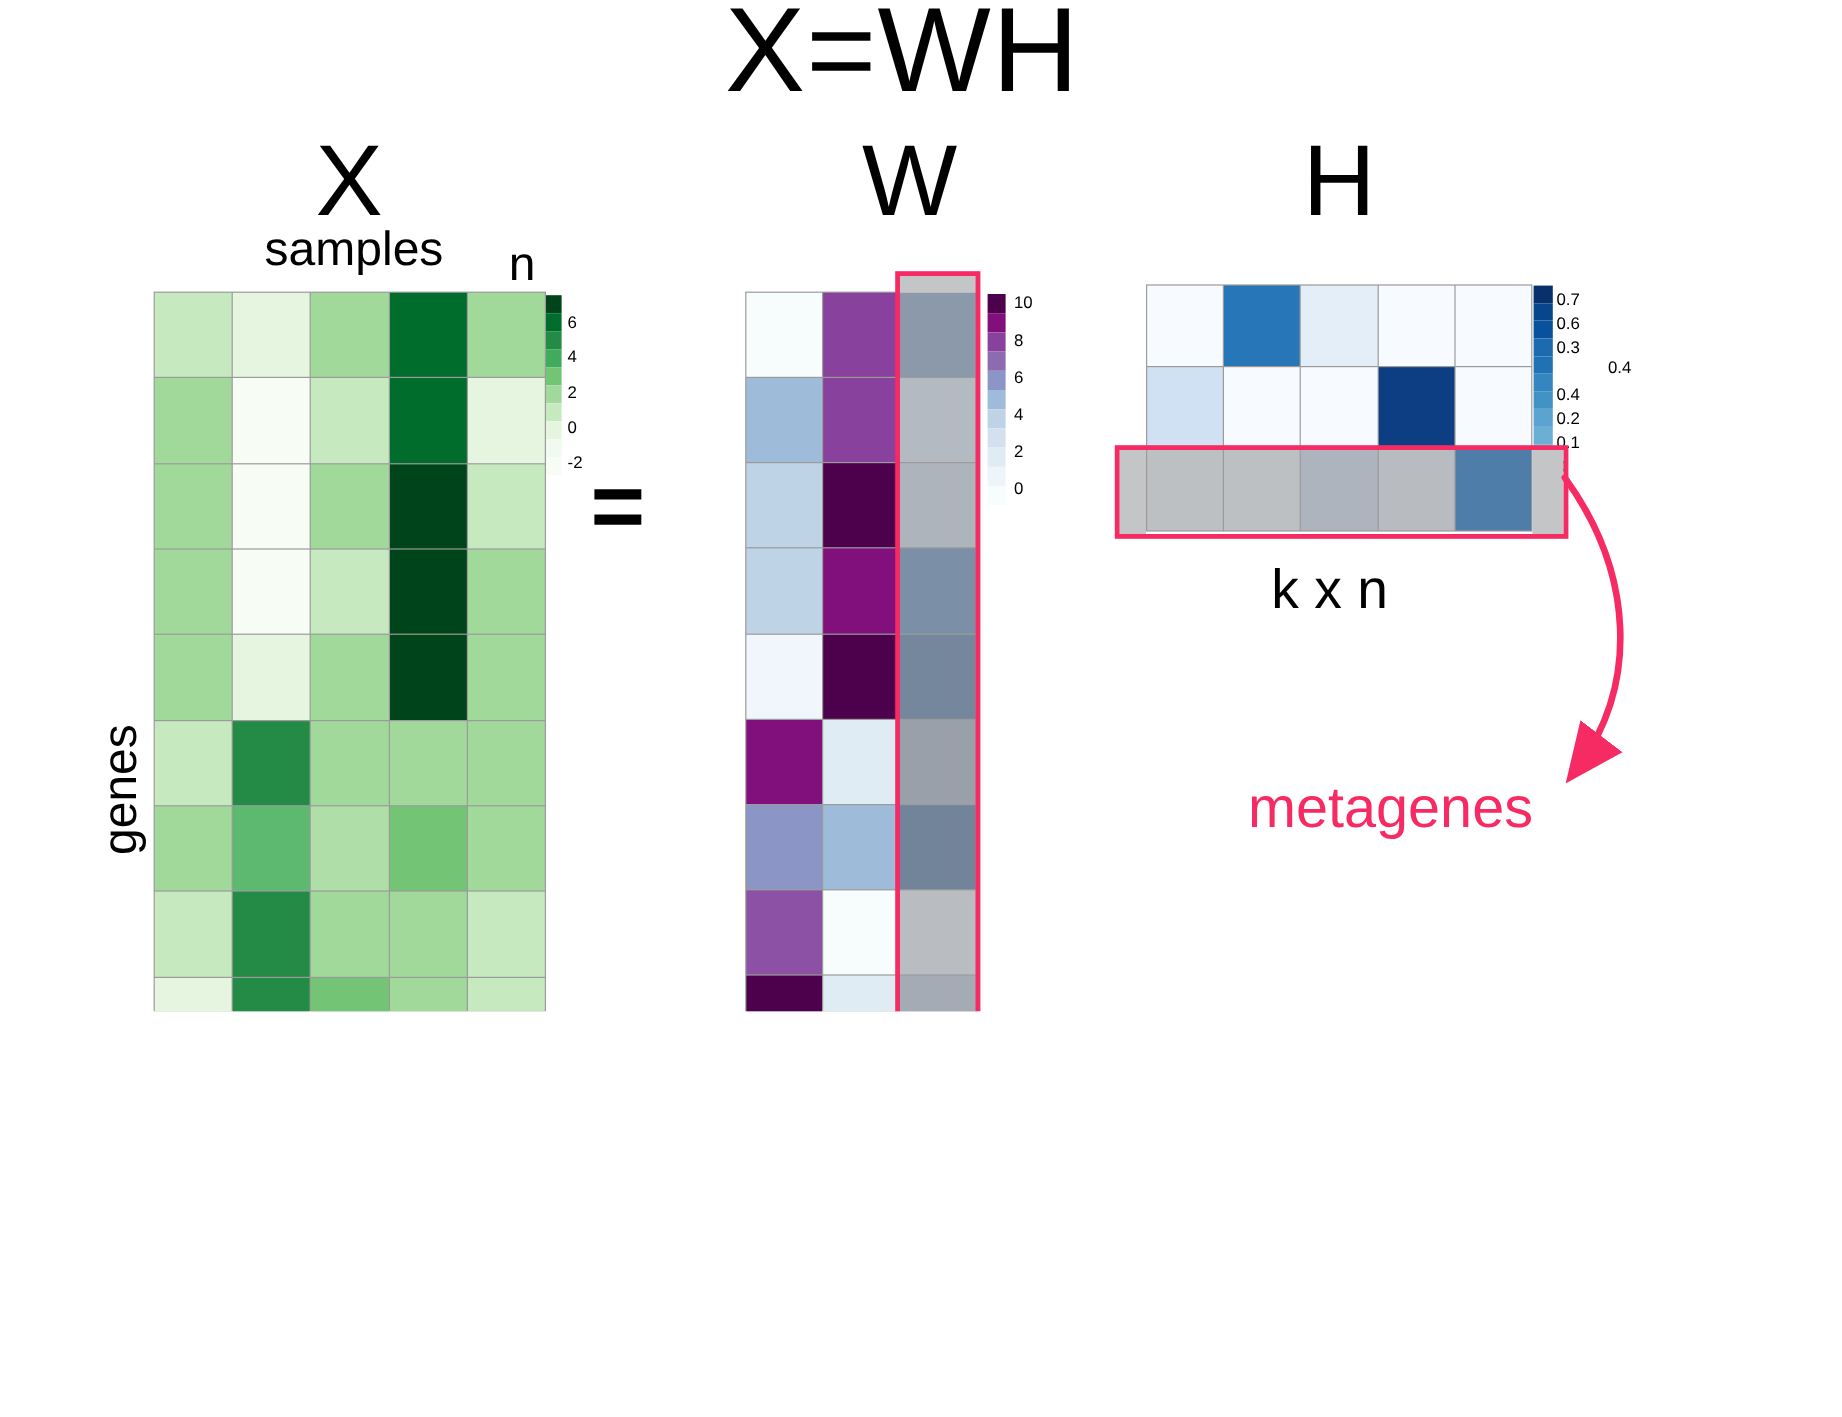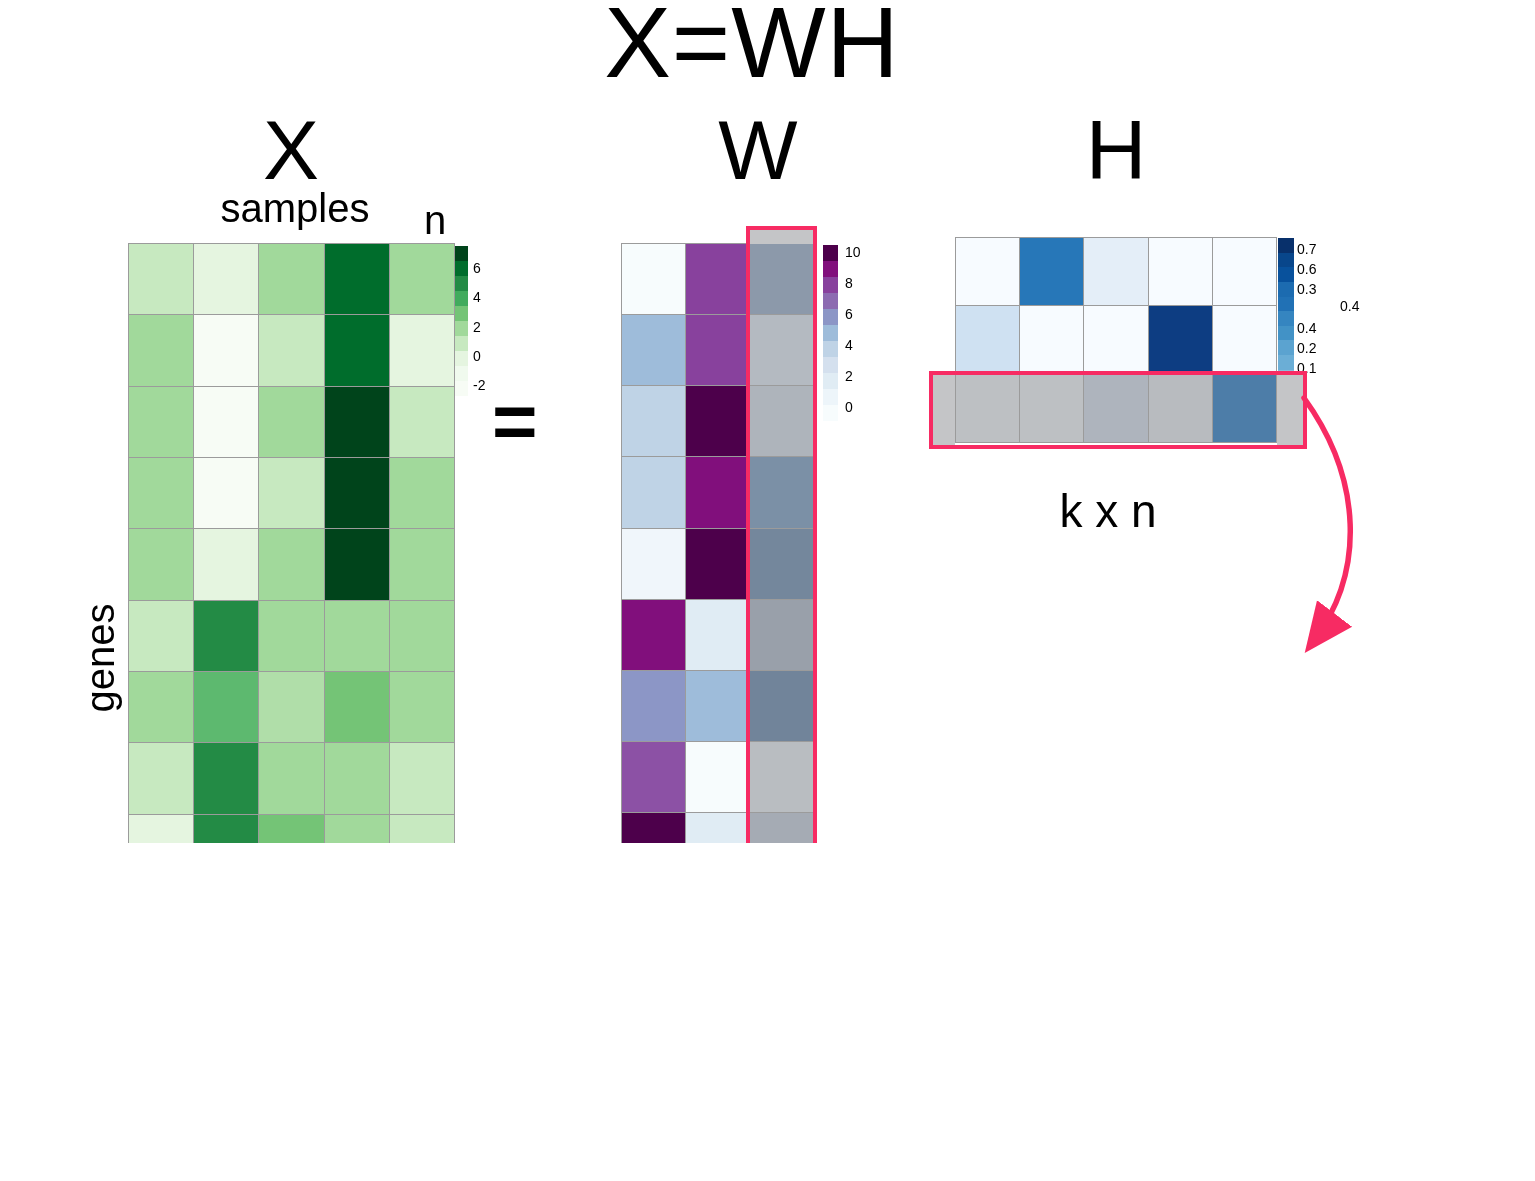--- a/index.html
+++ b/index.html
@@ -235,22 +235,23 @@
       </div>
       <div class="cb-tick" style="top: 11px; left: 19px;">0.7</div>
       <div class="cb-tick" style="top: 30.85px; left: 19px;">0.6</div>
       <div class="cb-tick" style="top: 50.7px; left: 19px;">0.3</div>
       <div class="cb-tick" style="top: 68px; left: 19px; margin-left: 43px;">0.4</div>
       <div class="cb-tick" style="top: 90.4px; left: 19px;">0.4</div>
       <div class="cb-tick" style="top: 110.25px; left: 19px;">0.2</div>
       <div class="cb-tick" style="top: 130.1px; left: 19px;">0.1</div>
       <div class="cb-tick" style="top: 149.95px; left: 19px;">0</div>
     </div>
-  <div class="abs dims-label ctr" style="left:1008px; top:468px; width:200px;margin-top:20px;">k x n</div>
-
+  <div class="abs dims-label ctr" style="left:1008px; top:468px; width:200px;">k x n</div>
+
+  <div class="abs pink-text" style="left:1040px; top:650px;">metagenes</div>
 
   <svg class="arrows" width="1535" height="1181" viewBox="0 0 1535 1181">
     <defs>
       <marker id="ah" markerWidth="9" markerHeight="9" refX="6.5" refY="4.5" orient="auto">
         <path d="M0,0.5 L9,4.5 L0,8.5 z" fill="#F72B63"></path>
       </marker>
     </defs>
     <path d="M 1304 398 C 1362 478 1366 572 1313 642" fill="none" stroke="#F72B63" stroke-width="5.5" stroke-linecap="round" marker-end="url(#ah)"></path>
     <path d="M 816 1110 C 836 1152 898 1162 948 1126" fill="none" stroke="#F72B63" stroke-width="5.5" stroke-linecap="round" marker-end="url(#ah)"></path>
   </svg>

